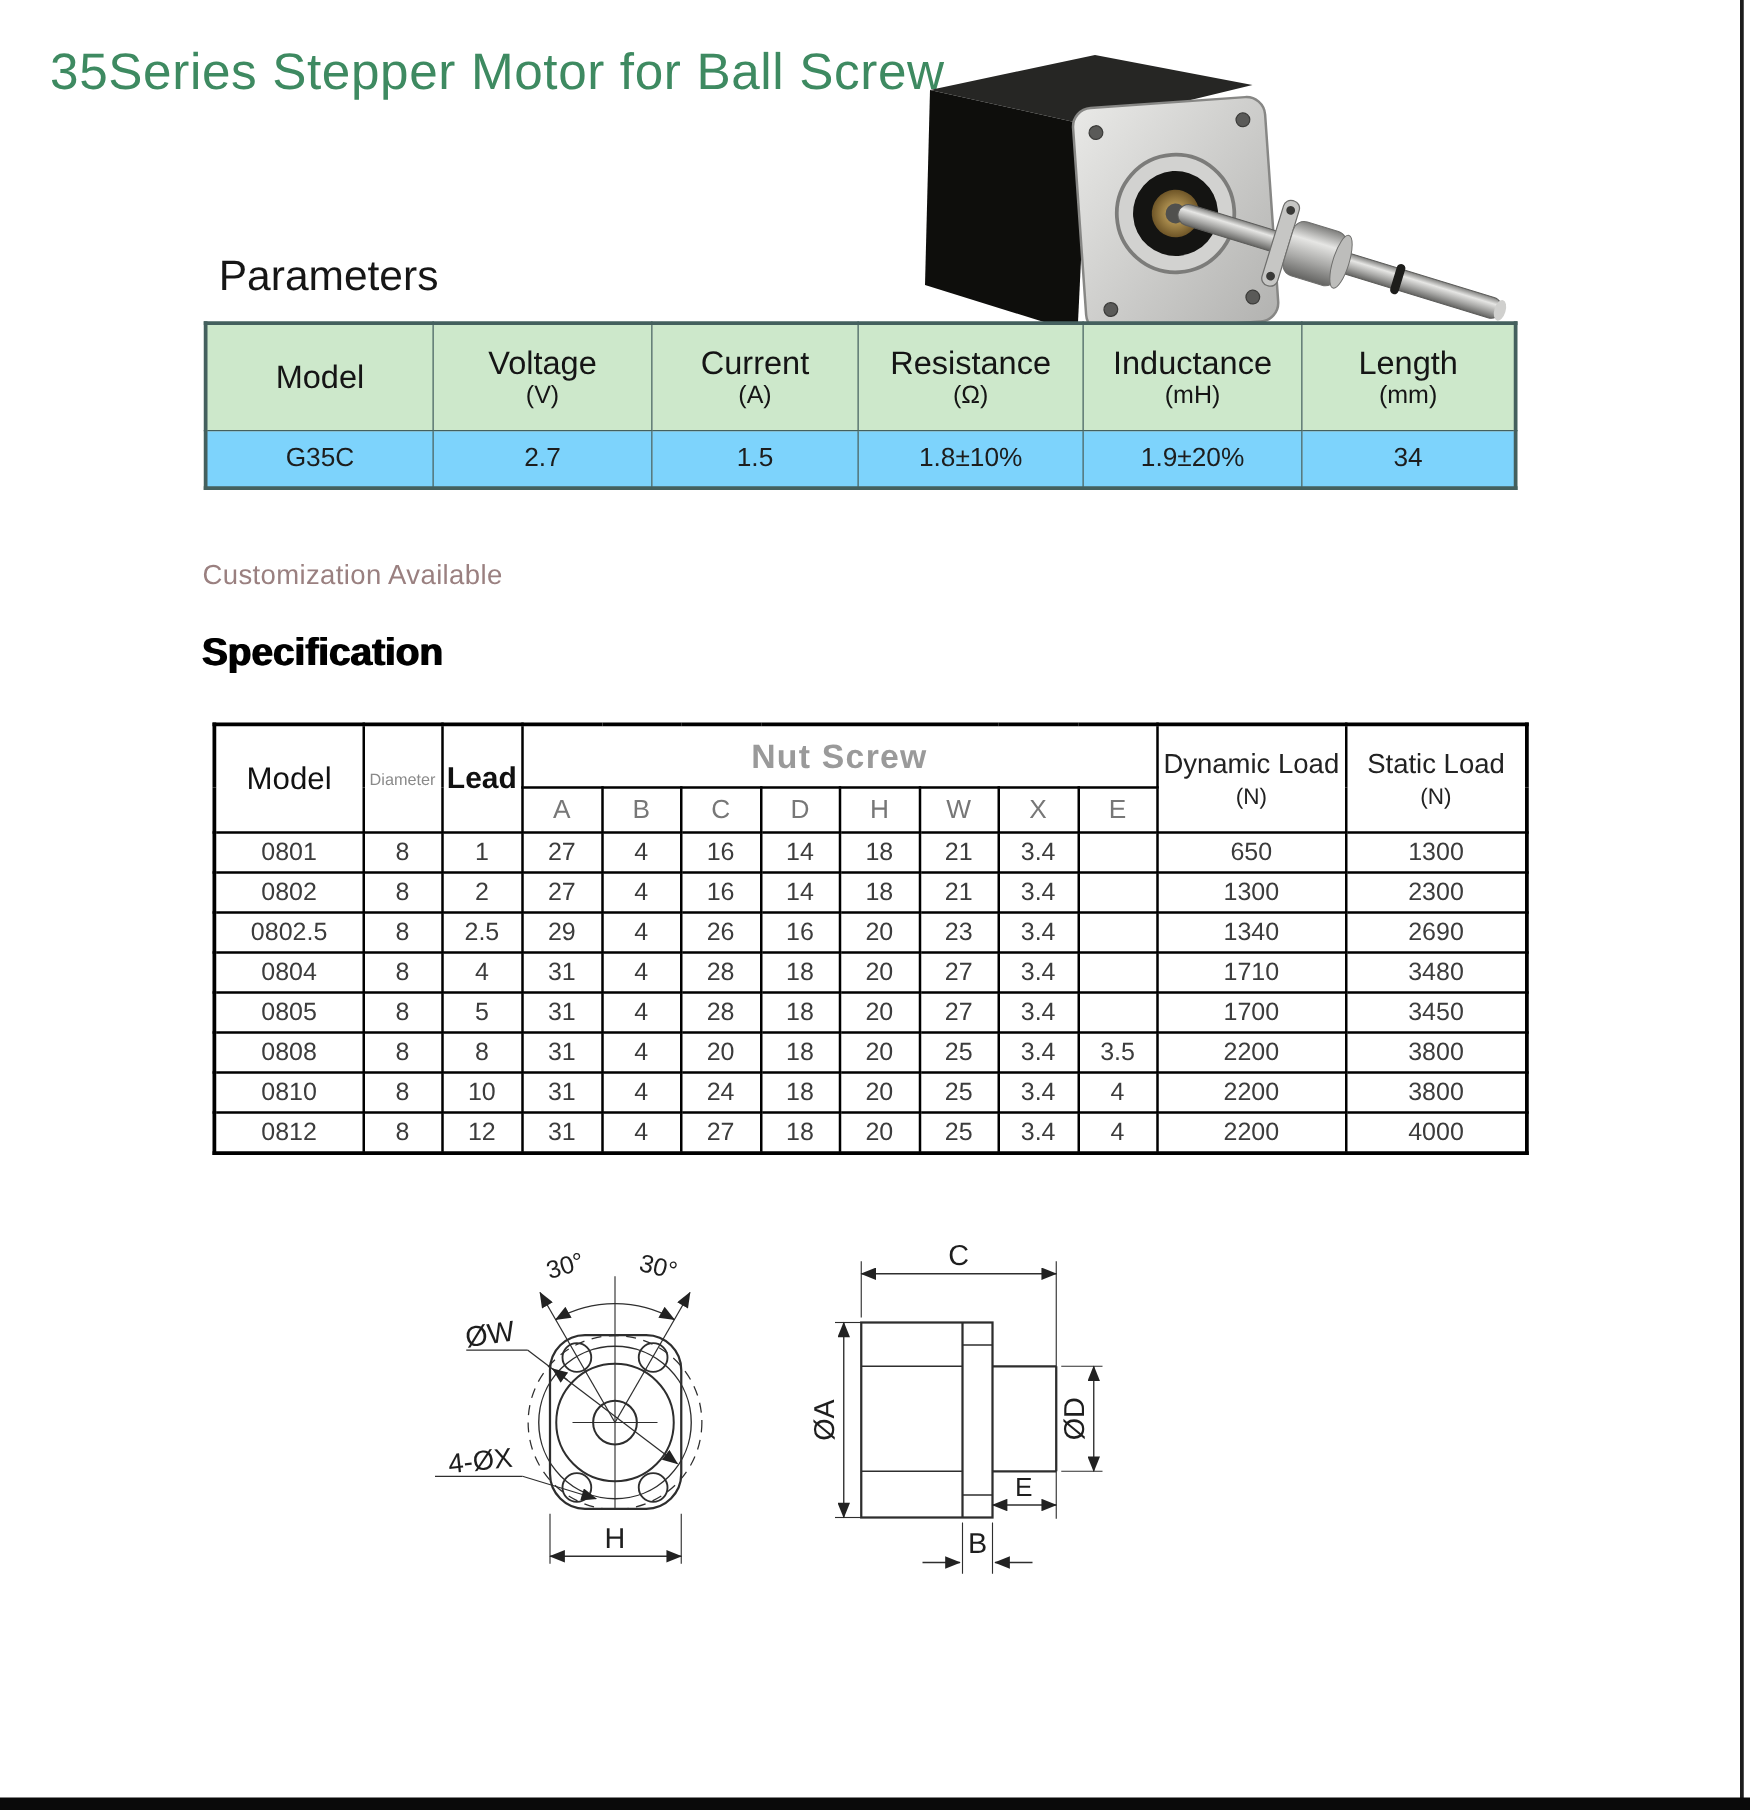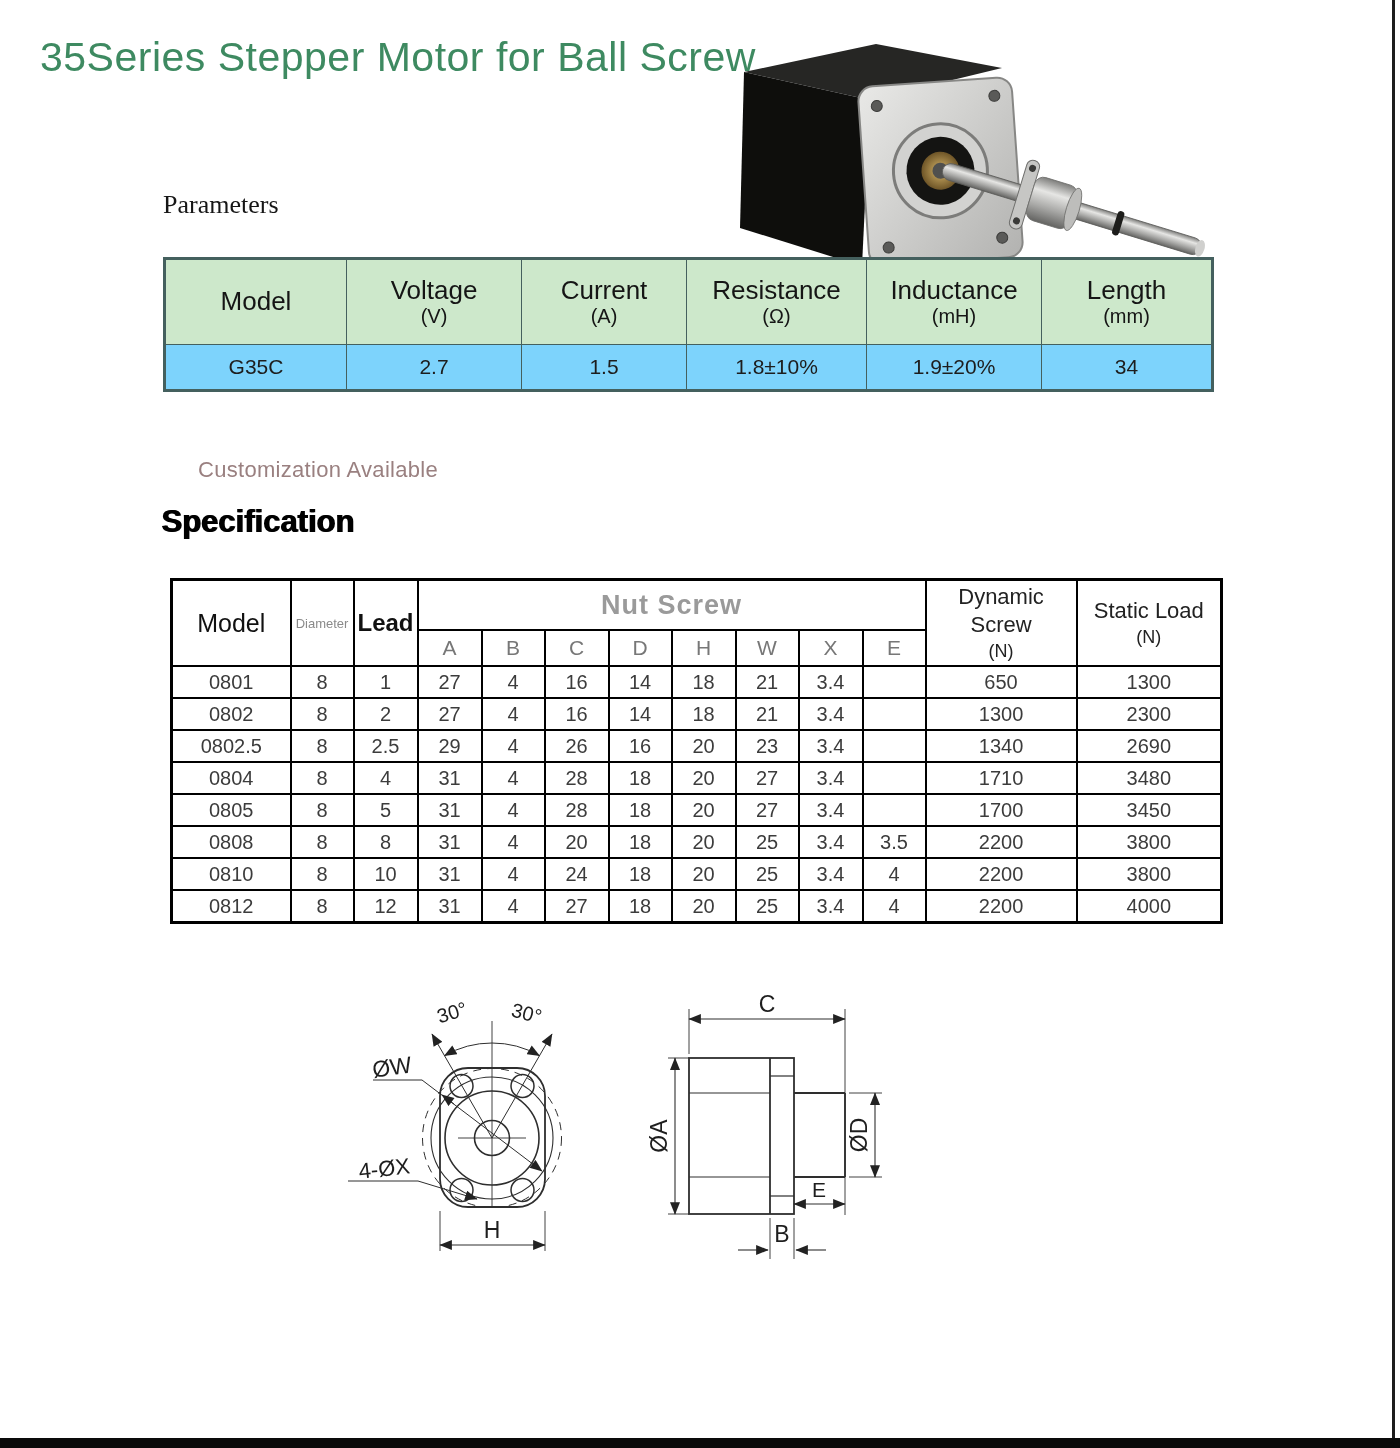--- a/index.html
+++ b/index.html
@@ -12,40 +12,40 @@
   .page{
     position:relative;width:1400px;height:1448px;background:#ffffff;
     font-family:"Liberation Sans",sans-serif;overflow:hidden;
   }
   .title{
     position:absolute;left:40px;top:34px;margin:0;
     font-size:41px;font-weight:500;color:var(--title-green);letter-spacing:.5px;white-space:nowrap;
   }
   .photo{position:absolute;left:728px;top:14px;width:500px;height:260px;}
   .h-params{
-    position:absolute;left:163px;top:190px;margin:0;
-    font-size:26px;font-weight:400;color:#161616;font-family:Liberation Serif, serif;
+    position:absolute;left:163px;top:190px;margin:12px;
+    font-size:34px;font-weight:400;color:#161616;
   }
   
   .params-table{
     position:absolute;left:163px;top:257px;width:1048px;
     border-collapse:collapse;table-layout:fixed;
     border:3px solid var(--param-border);
   }
   .params-table th,.params-table td{
     border:1.6px solid var(--param-border);
     text-align:center;vertical-align:middle;padding:0;background:#7dd3fc;
   }
   .params-table thead th{background:var(--header-green);height:84px;font-weight:400;color:#151515;}
   .ph-main{font-size:26px;line-height:1.12;}
   .ph-unit{font-size:20px;line-height:1.15;}
   .params-table td{height:44px;font-size:21px;color:#1d1d1d;}
   .note{
-    position:absolute;left:162px;top:457px;
-    font-size:22px;color:var(--note-color);letter-spacing:.3px;margin-left:36px;
+    position:absolute;left:162px;top:447px;
+    font-size:22px;color:var(--note-color);letter-spacing:.3px;
   }
   .h-spec{
     position:absolute;left:161px;top:504px;margin:0;
     font-size:31px;font-weight:700;color:#000;text-shadow:1.2px 0 0 #000;
   }
   
   .spec-table{
     position:absolute;left:170px;top:578px;width:1050px;
     border-collapse:collapse;table-layout:fixed;border:3px solid #000;
   }
@@ -191,21 +191,21 @@
       <col style="width:151px">
         <col style="width:145px">
     </colgroup>
     <thead>
       <tr class="r1">
         <th rowspan="2" class="st-model">Model</th>
         <th rowspan="2" class="st-diameter">Diameter</th>
         <th rowspan="2" class="st-lead">Lead</th>
         <th colspan="8" class="st-nutsize">Nut Screw</th>
         <th rowspan="2" class="st-load">
-          <div>Dynamic Screw</div>
+          <div>Dynamic Load</div>
           <div class="unit">(N)</div>
         </th>
         <th rowspan="2" class="st-load">
           <div>Static Load</div>
           <div class="unit">(N)</div>
         </th>
       </tr>
       <tr class="r2">
         <th class="st-letter">A</th>
         <th class="st-letter">B</th>

